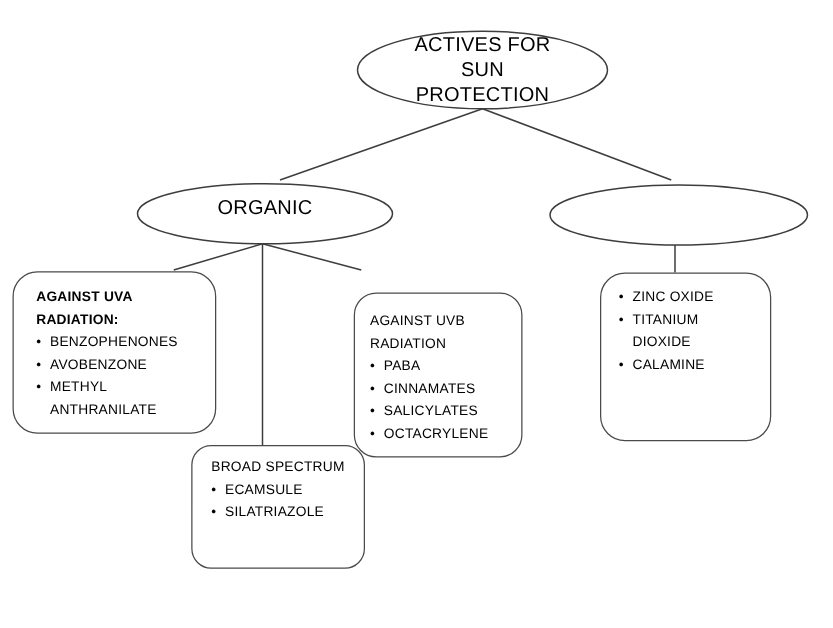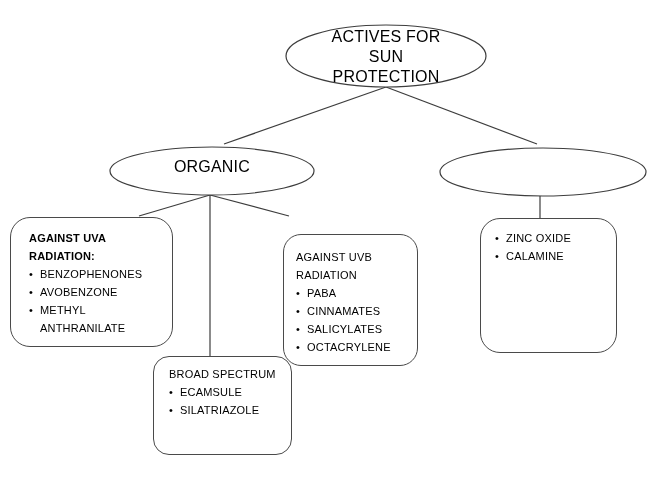--- a/index.html
+++ b/index.html
@@ -121,17 +121,18 @@
     <span class="heading">BROAD SPECTRUM</span>
     <ul class="bullets">
       <li>ECAMSULE</li>
       <li>SILATRIAZOLE</li>
     </ul>
   </div>
 
   <div class="box box-inorganic">
     <ul class="bullets">
       <li>ZINC OXIDE</li>
+      <li>TITANIUM DIOXIDE</li>
       <li>CALAMINE</li>
     </ul>
   </div>
 
 </div>
 
 </body></html>

